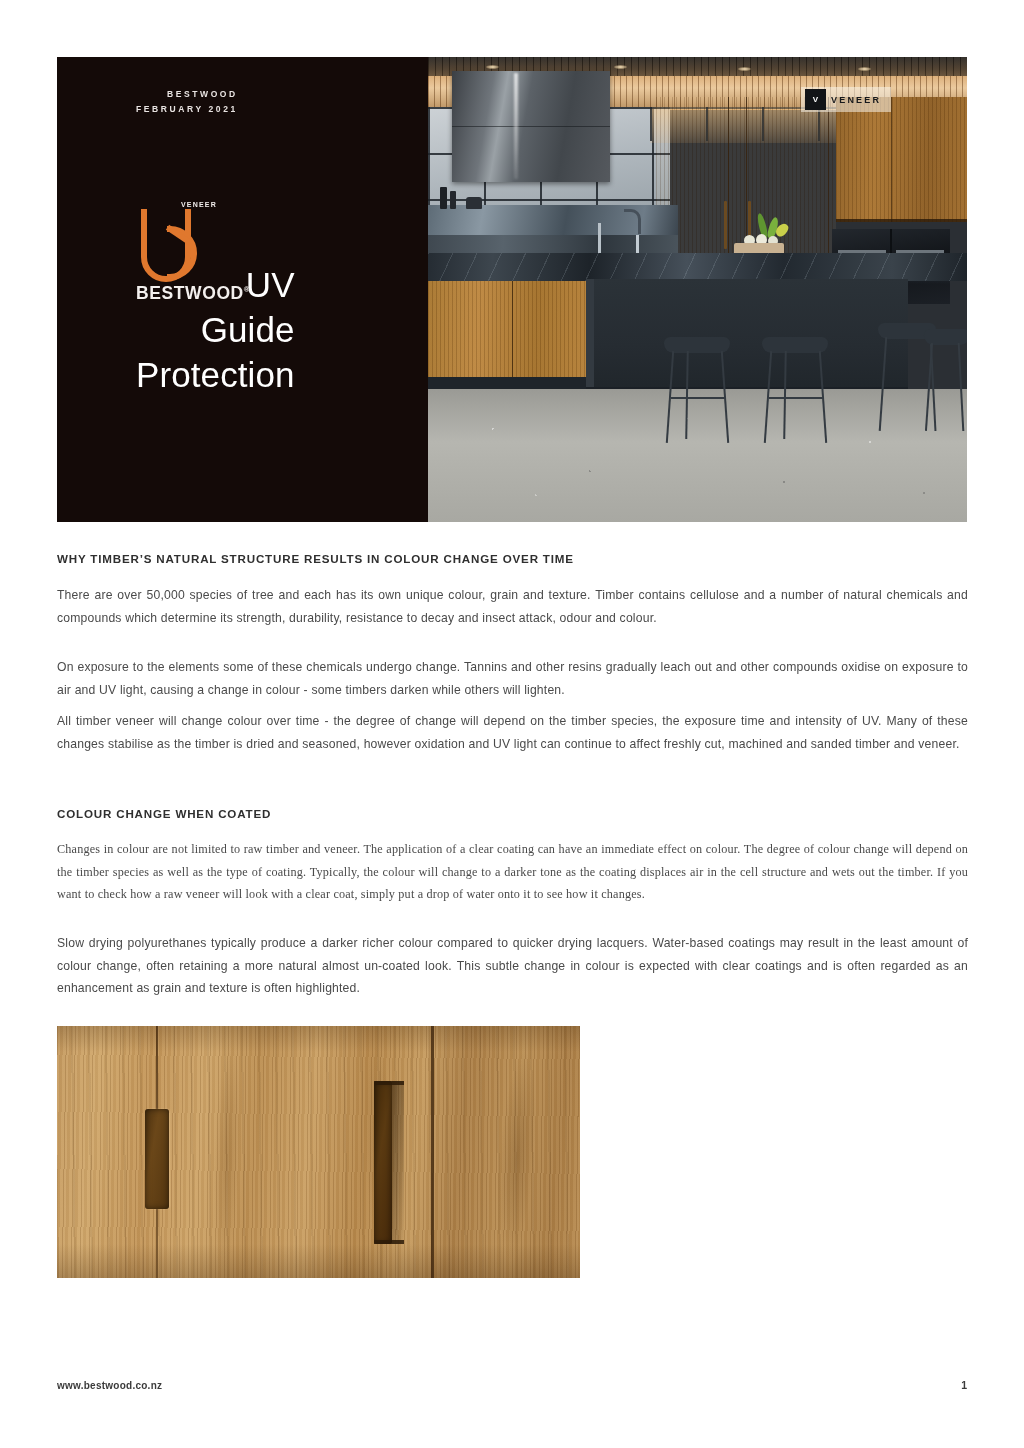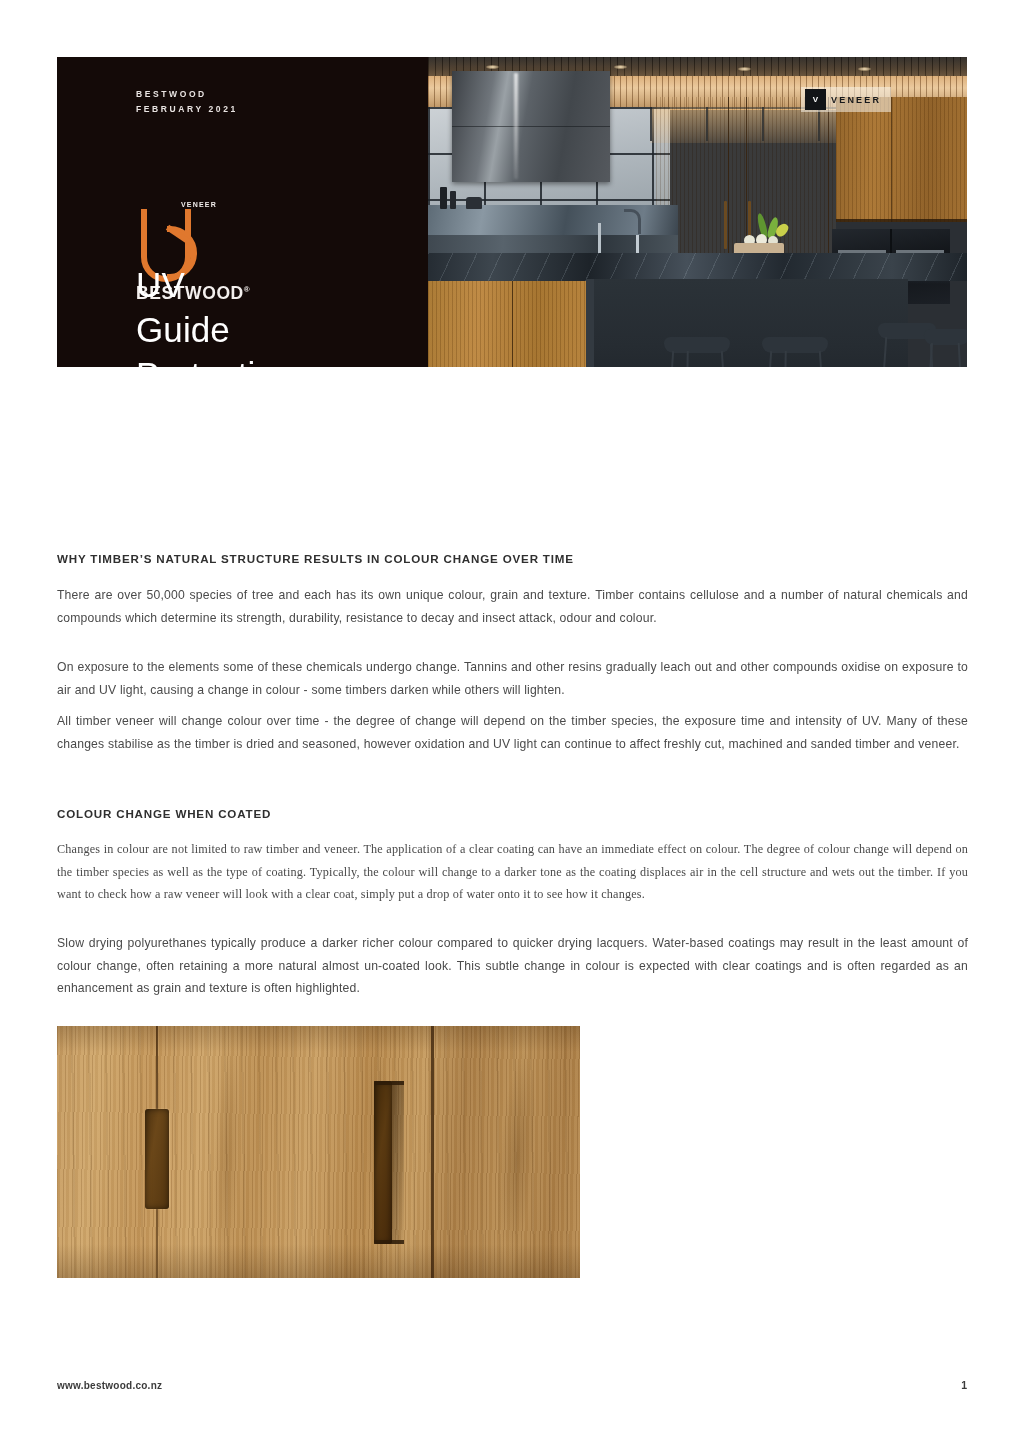--- a/index.html
+++ b/index.html
@@ -21,22 +21,23 @@
     inset: 0;
     background: #ffffff;
   }
 
   
   .hero {
     position: absolute;
     left: 57px;
     top: 57px;
     width: 910px;
-    height: 310px;
+    height: 465px;
     display: flex;
+    text-align: right;
   }
 
   .hero-panel {
     width: 371px;
     height: 100%;
     background: #140a08;
     position: relative;
     flex: 0 0 371px;
   }
 

